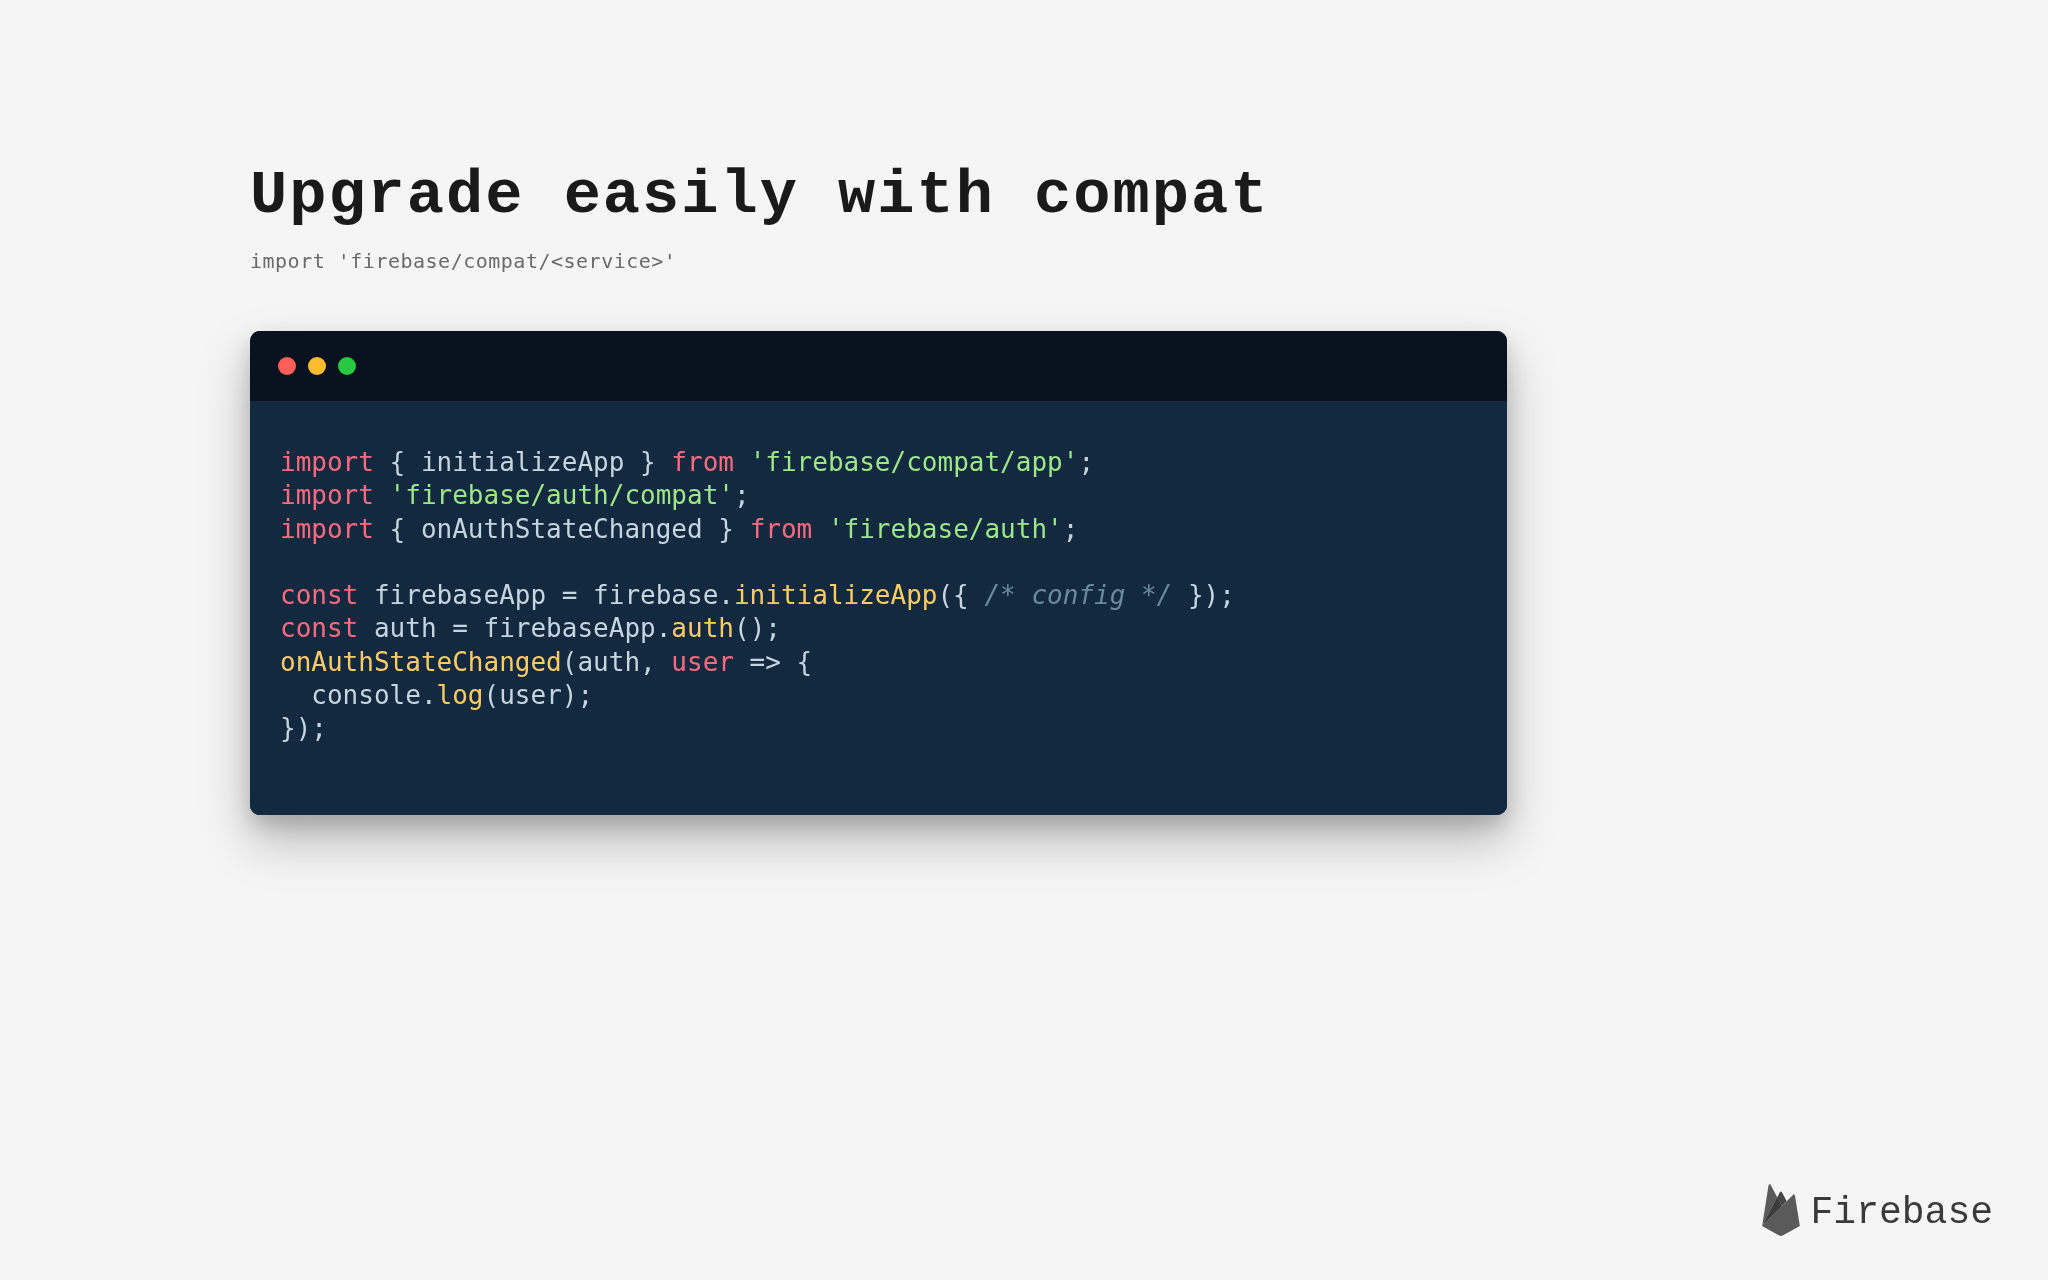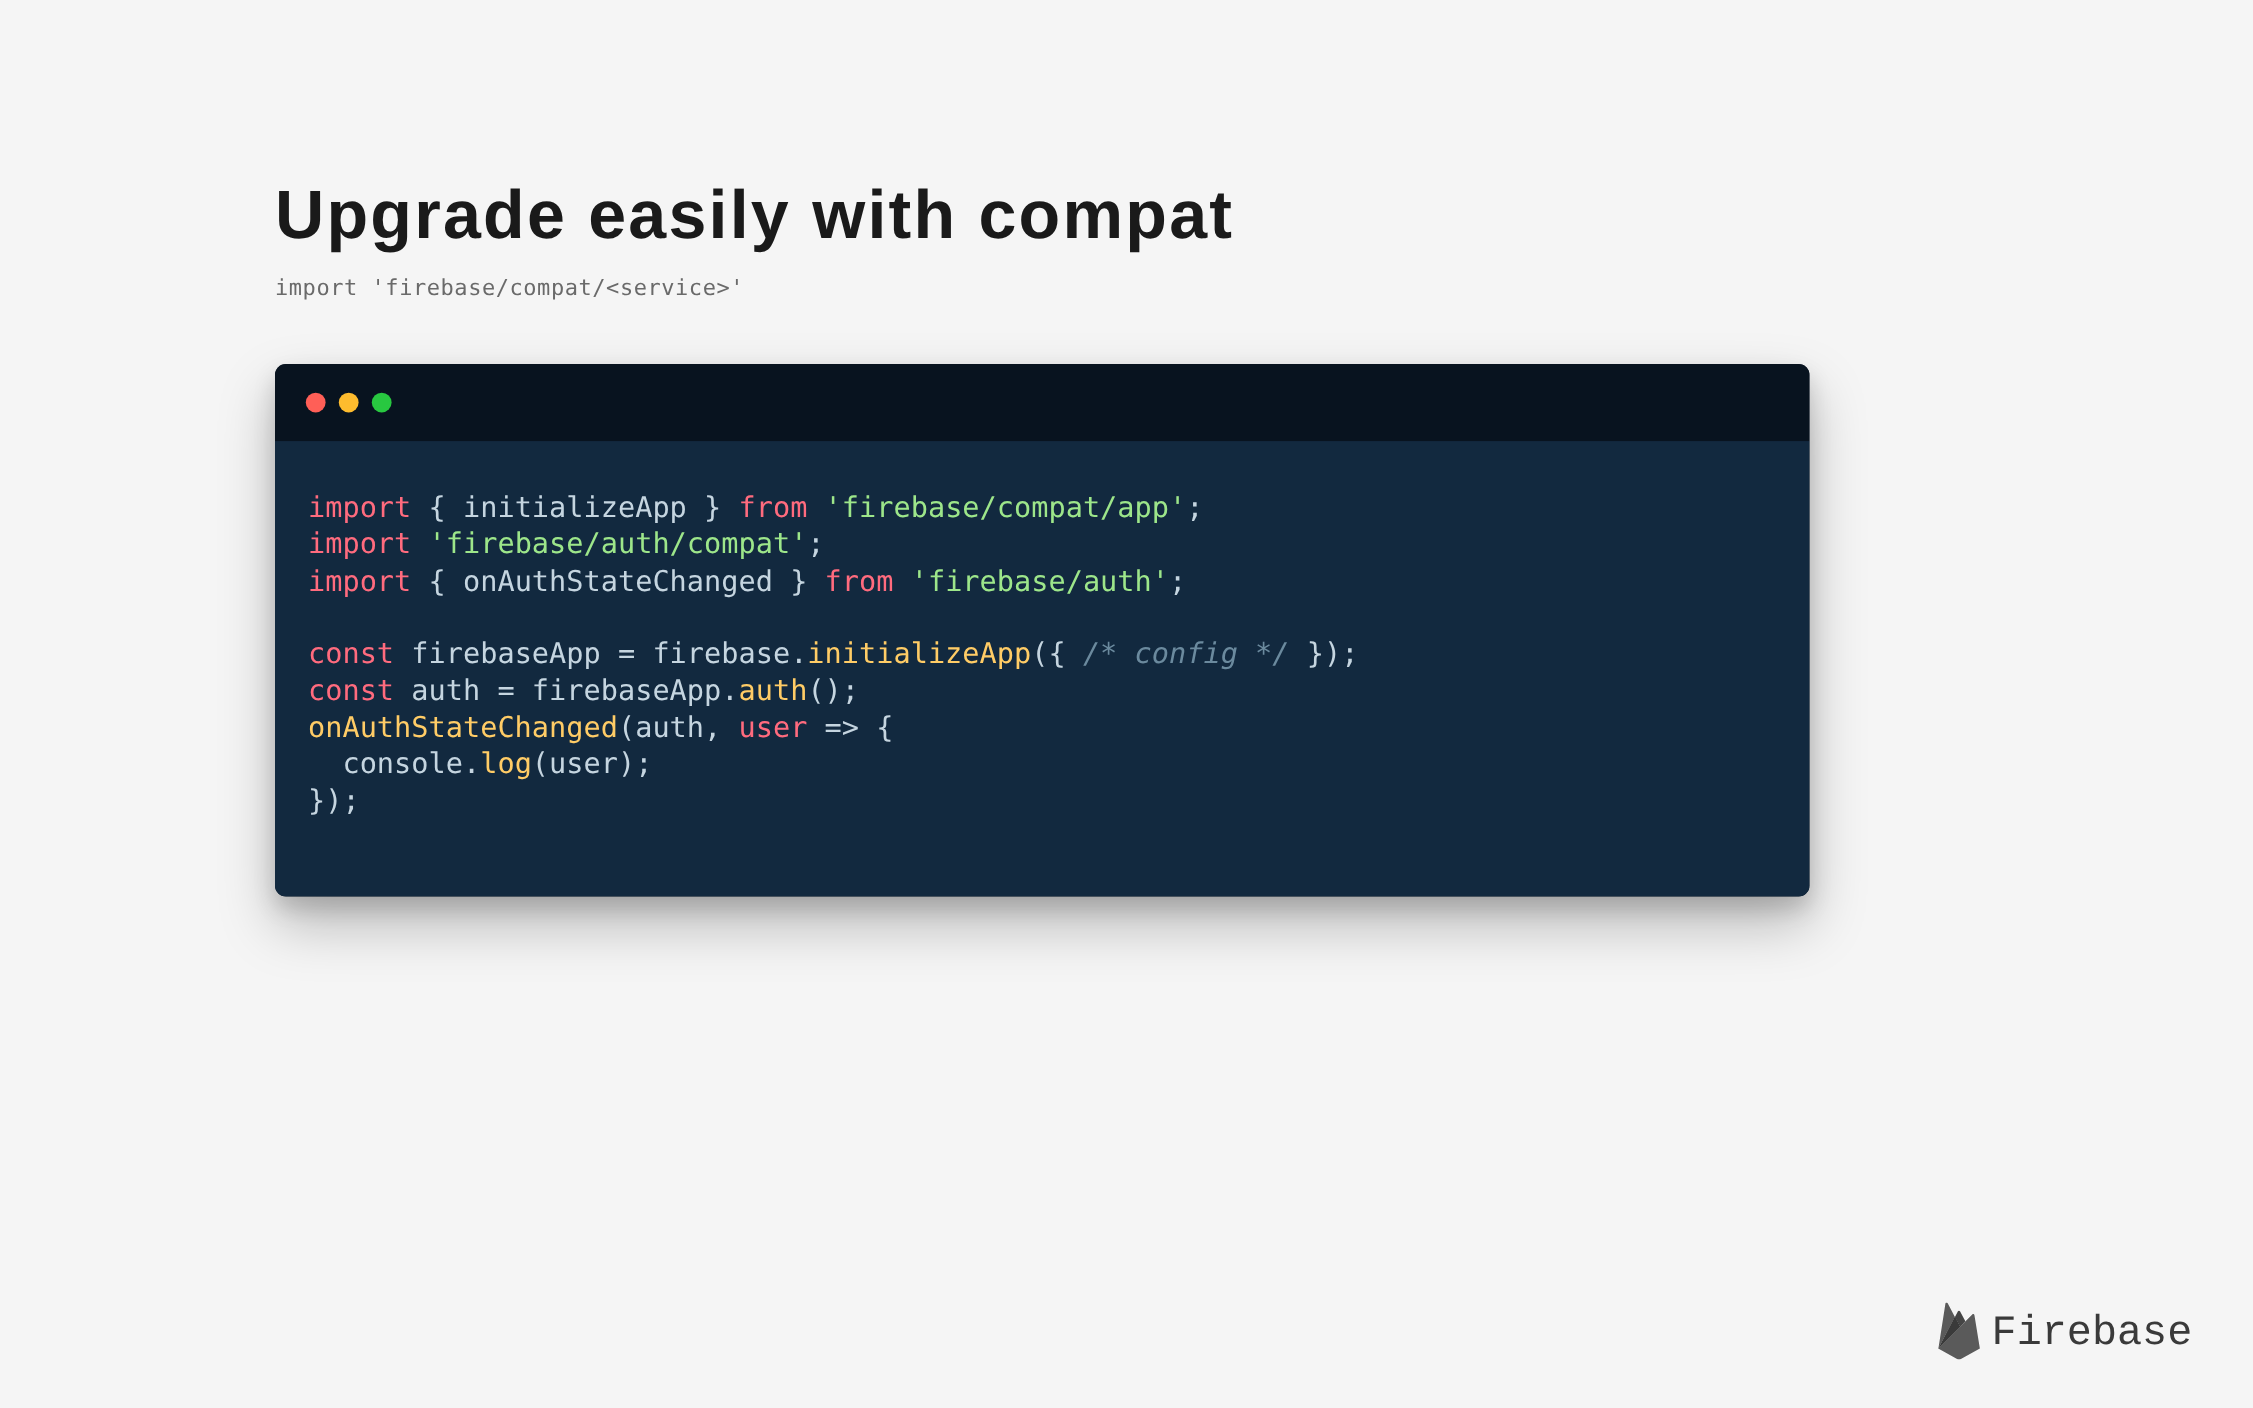--- a/index.html
+++ b/index.html
@@ -13,31 +13,31 @@
     }
     .container {
       padding: 160px 250px 0 250px;
     }
     .title {
       font-size: 62px;
       font-weight: 700;
       letter-spacing: 2px;
       color: #1a1a1a;
       margin-bottom: 18px;
-      font-family: Liberation Sans, sans-serif;
+      font-family: Liberation Mono, monospace;
     }
     .subtitle {
       font-size: 20px;
       color: #6a6a6a;
       font-family: ui-monospace, SFMono-Regular, "SF Mono", Menlo, Monaco, Consolas, monospace;
       margin-bottom: 58px;
       letter-spacing: 0.5px;
     }
     .code-window {
-      width: 1395px;
+      width: 1257px;
       background: #0d1b2a;
       border-radius: 10px;
       box-shadow: 0 25px 50px rgba(0,0,0,0.25), 0 10px 20px rgba(0,0,0,0.15);
       overflow: hidden;
     }
     .window-bar {
       height: 70px;
       background: #08131f;
       display: flex;
       align-items: center;

